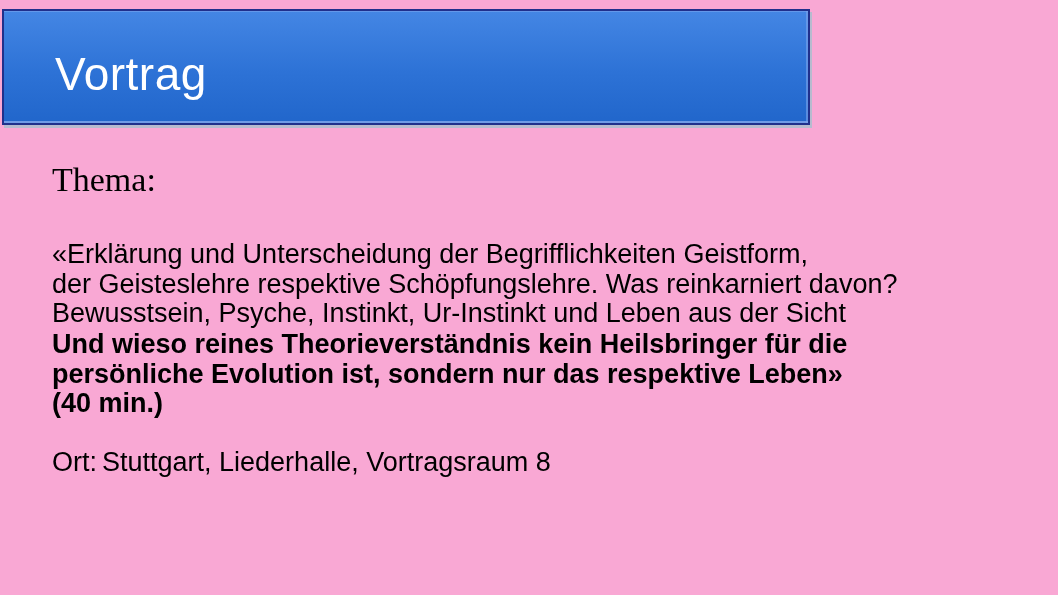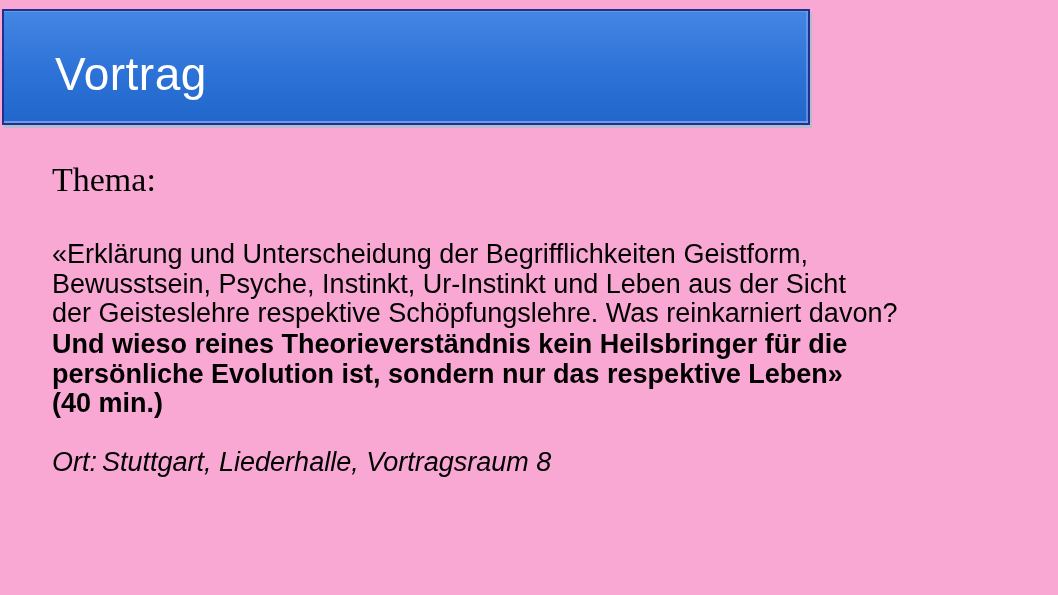--- a/index.html
+++ b/index.html
@@ -61,40 +61,40 @@
   .para {
     position: absolute;
     left: 0;
     font-size: 27px;
     line-height: 29.5px;
   }
   .para div { white-space: nowrap; }
   .para-1 { top: 212px; margin-top: 28px; }
   .para-2 { top: 330px; font-weight: bold; }
   .details { top: 448px; }
-  .detail-row { display: flex; white-space: nowrap; font-style: italic; }
+  .detail-row { display: flex; white-space: nowrap; }
   .detail-label { width: 50px; flex: 0 0 50px; }
 </style>
 </head>
 <body>
 
 <div class="slide">
 
   <div class="title-box">
     <h1 class="title-text">Vortrag</h1>
   </div>
 
   <div class="content">
 
     <div class="heading">Thema:</div>
 
     <div class="para para-1">
       <div>«Erklärung und Unterscheidung der Begrifflichkeiten Geistform,</div>
+      <div>der Geisteslehre respektive Schöpfungslehre. Was reinkarniert davon?</div>
       <div>Bewusstsein, Psyche, Instinkt, Ur-Instinkt und Leben aus der Sicht</div>
-      <div>der Geisteslehre respektive Schöpfungslehre. Was reinkarniert davon?</div>
     </div>
 
     <div class="para para-2">
       <div>Und wieso reines Theorieverständnis kein Heilsbringer für die</div>
       <div>persönliche Evolution ist, sondern nur das respektive Leben»</div>
       <div>(40 min.)</div>
     </div>
 
     <div class="para details">
       <div class="detail-row">

